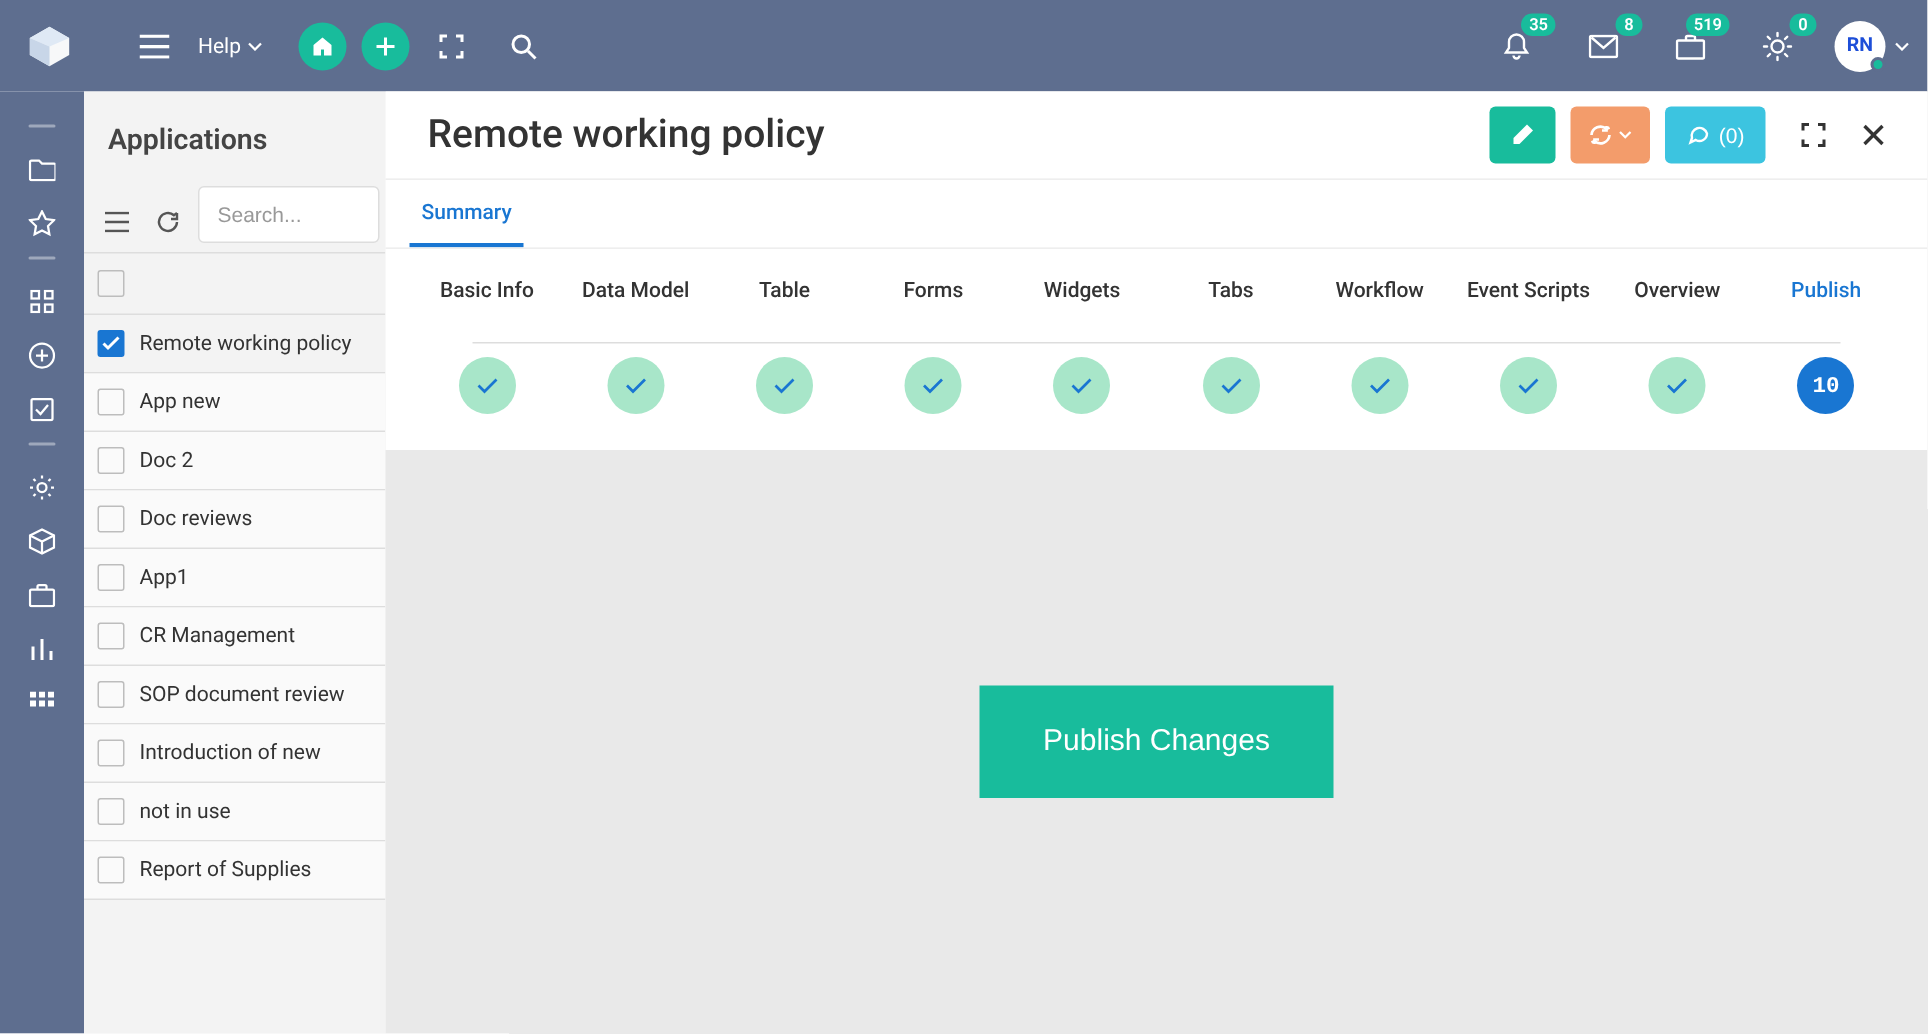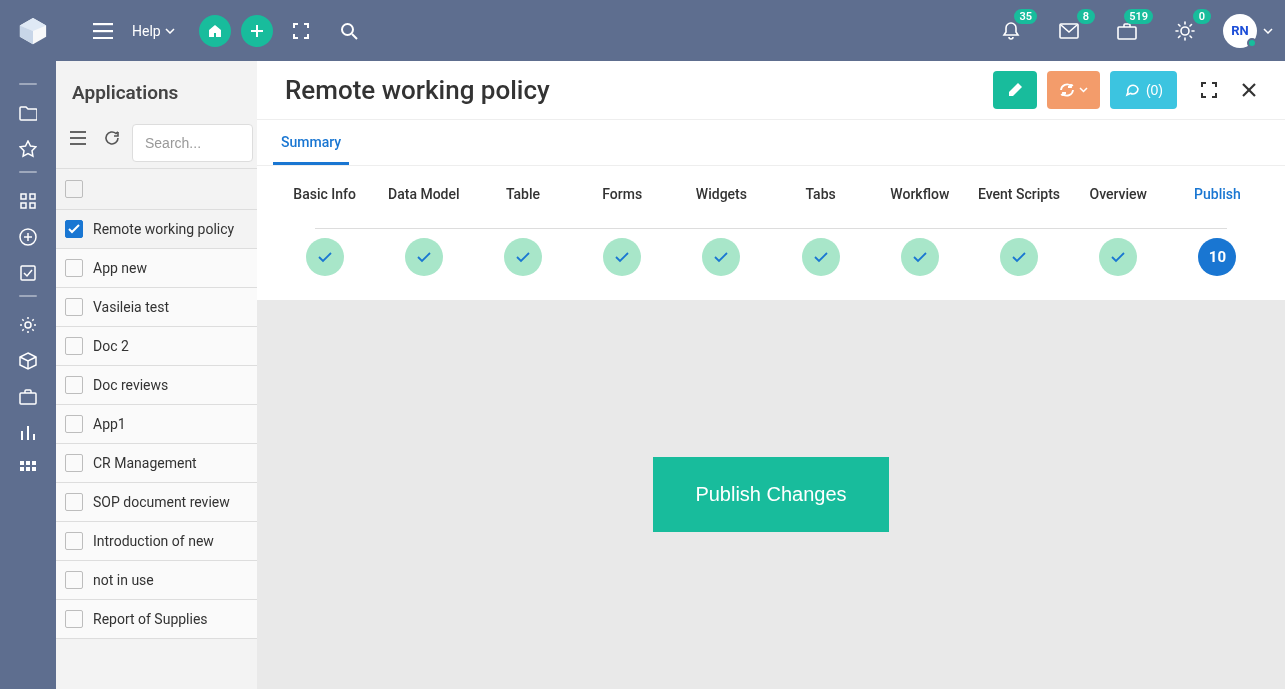--- a/index.html
+++ b/index.html
@@ -25,21 +25,21 @@
 
   
   .body-row { display:flex; flex:1; min-height:0; }
   .rail { width: 56px; background:#5e6e8f; display:flex; flex-direction:column; align-items:center; padding-top:18px; gap: 0; }
   .rail .ritem { width: 40px; height: 36px; display:flex; align-items:center; justify-content:center; cursor:pointer; }
   .rail .rsep { width: 18px; height: 2px; background: rgba(255,255,255,0.4); border-radius:1px; margin: 4px 0 10px 0; }
 
   
   .sidebar { width: 201px; background:#f3f3f3; border-right: none; display:flex; flex-direction:column; }
   .sidebar-header { padding: 20px 16px 14px 16px; font-size:19px; font-weight:600; color:#444; }
-  .sidebar-tools { display:flex; align-items:flex-start; padding: 6px 4px 6px 8px; gap:6px; }
+  .sidebar-tools { display:flex; align-items:flex-end; padding: 6px 4px 6px 8px; gap:6px; }
   .search-inp { flex:1; height: 38px; border:1px solid #ddd; border-radius:4px; padding: 0 12px; font-size:14px; color:#444; background:#fff; min-width: 0; }
   .search-inp::placeholder { color:#999; }
   .tool-ico { width:28px; height:28px; display:flex; align-items:center; justify-content:center; cursor:pointer; color:#555; }
   .app-list { flex:1; overflow:hidden; }
   .hdr-row { height: 42px; display:flex; align-items:center; border-top:1px solid #ddd; border-bottom:1px solid #ddd; padding-left:9px; background:#f3f3f3; }
   .app-row { height:39px; display:flex; align-items:center; border-bottom:1px solid #ddd; padding-left:9px; font-size:14px; color:#333; cursor:pointer; background:#fafafa; white-space:nowrap; overflow:hidden; }
   .app-row.sel { background:#f3f3f3; }
   .cb { width:18px; height:18px; border:1.5px solid #bdbdbd; border-radius:2px; margin-right:10px; flex-shrink:0; display:flex; align-items:center; justify-content:center; }
   .cb.checked { background:#1976d2; border-color:#1976d2; }
   .cb.checked svg { display:block; }
@@ -57,21 +57,21 @@
 
   .tabbar { background:#fff; border-top:1px solid #eee; padding: 0 16px; }
   .tab { display:inline-block; padding: 14px 8px 12px 8px; font-size:14px; color:#1976d2; border-bottom:3px solid #1976d2; font-weight:500; }
 
   .panel { background:#fff; margin: 0; padding: 20px 18px 24px 18px; border-top:1px solid #eee; }
   .steps { display:flex; align-items:flex-start; position:relative; }
   .steps::before { content:""; position:absolute; top: 42px; left: 40px; right: 40px; height:1px; background:#ddd; z-index:0; }
   .step { flex:1; display:flex; flex-direction:column; align-items:center; z-index:1;gap:24px; }
   .step-label { font-size:14px; color:#333; font-weight:500; margin-bottom:12px; white-space:nowrap; }
   .step-label.pub { color:#1976d2; }
-  .step-circ { width:38px; height:38px; border-radius:50%; background:#a8e6c9; display:flex; align-items:center; justify-content:center; }
+  .step-circ { width:38px; height:38px; border-radius:50%; background:#a8e6c9; display:flex; align-items:center; justify-content:center;font-family:Liberation Mono, monospace; }
   .step-circ.pub { background:#1976d2; color:#fff; font-weight:700; font-size:15px; }
 
   .pub-area { flex:1; display:flex; align-items:center; justify-content:center; }
   .pub-btn { background:#18bc9c; color:#fff; border:none; font-size:20px; font-weight:500; padding: 26px 42px; cursor:pointer; }
 
   svg { display:block; }
 </style>
 </head>
 <body>
 
@@ -269,24 +269,20 @@
             </svg>
           </div>
           <span>Remote working policy</span>
         </div>
         <div class="app-row">
           <div class="cb"></div>
           <span>App new</span>
         </div>
         <div class="app-row">
           <div class="cb"></div>
-          <span>Vasileia test</span>
-        </div>
-        <div class="app-row">
-          <div class="cb"></div>
           <span>Doc 2</span>
         </div>
         <div class="app-row">
           <div class="cb"></div>
           <span>Doc reviews</span>
         </div>
         <div class="app-row">
           <div class="cb"></div>
           <span>App1</span>
         </div>

